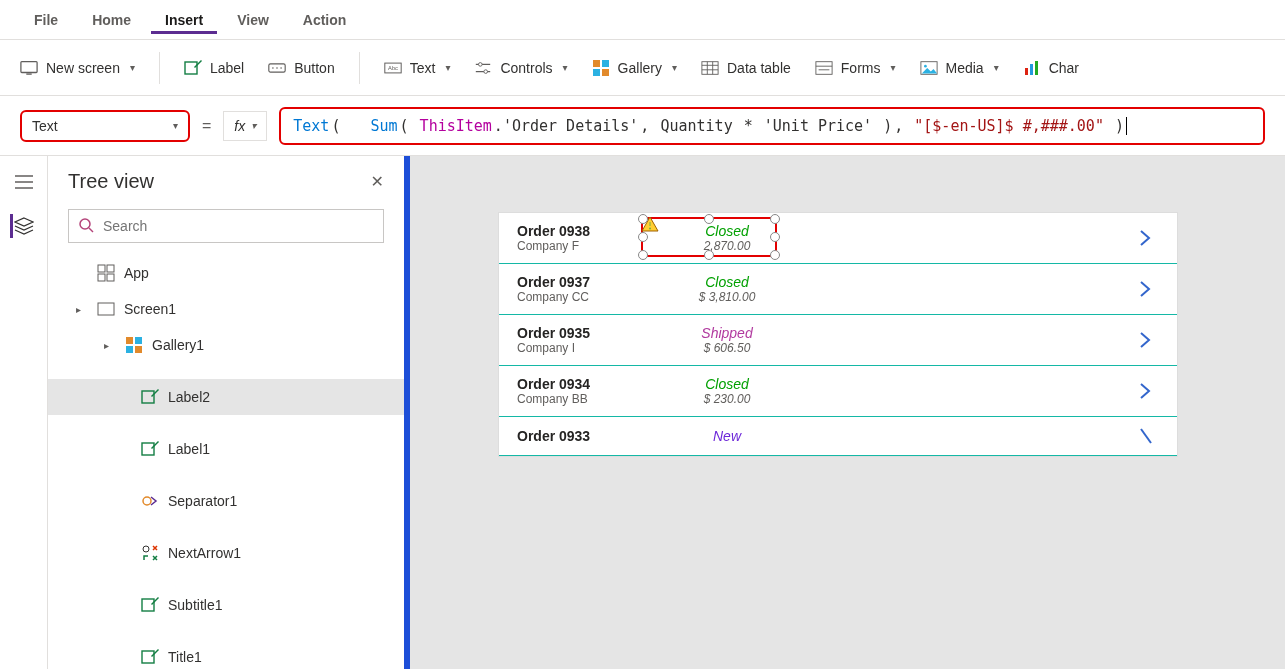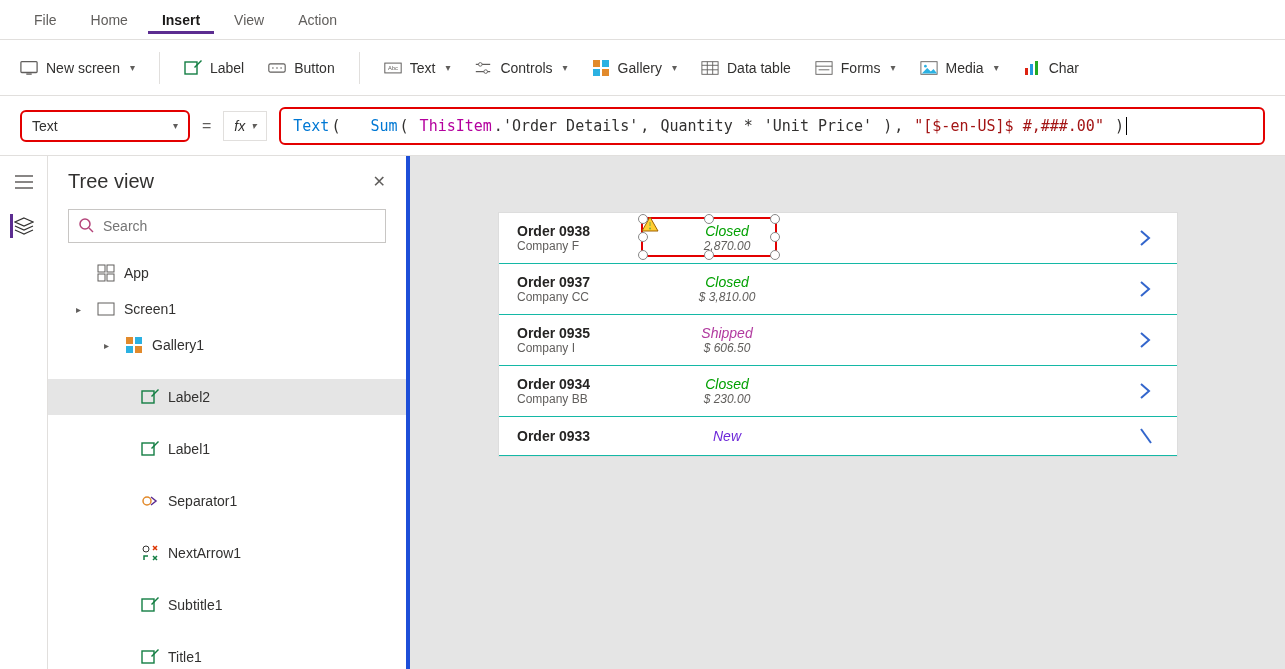--- a/index.html
+++ b/index.html
@@ -1,20 +1,20 @@
 <!DOCTYPE html>
 <html><head>
 <meta charset="utf-8">
 <style>
 * { box-sizing: border-box; margin: 0; padding: 0; }
 body { font-family: "Segoe UI", Arial, sans-serif; font-size: 14px; color: #323130; background: #fff; width: 1285px; height: 669px; overflow: hidden; }
 
 
 .menubar { display: flex; height: 40px; align-items: center; padding: 0 20px; border-bottom: 1px solid #e1dfdd; gap: 6px; }
-.menuitem { padding: 6px 14px; cursor: pointer; color: #605e5c; }
+.menuitem { padding: 6px 14px; cursor: pointer; color: #605e5c; font-weight: bold; }
 .menuitem.active { color: #1b1a19; font-weight: 600; border-bottom: 3px solid #5c2d91; padding-bottom: 3px; }
 
 
 .ribbon { display: flex; height: 56px; align-items: center; padding: 0 20px; border-bottom: 1px solid #e1dfdd; gap: 24px; }
 .rbtn { display: flex; align-items: center; gap: 8px; color: #323130; cursor: pointer; }
 .r-icon { width: 18px; height: 18px; display: inline-flex; align-items: center; justify-content: center; }
 .chev { font-size: 10px; color: #605e5c; margin-left: 2px; }
 .rdiv { width: 1px; height: 32px; background: #e1dfdd; }
 
 
@@ -30,21 +30,21 @@
 .t-plain { color: #323130; }
 .t-paren { color: #323130; }
 .cursor-caret { display:inline-block; width:1px; height:18px; background:#000; vertical-align:middle; }
 
 
 .mainrow { display: flex; height: calc(669px - 40px - 56px - 60px); }
 .rail { width: 48px; border-right: 1px solid #e1dfdd; display: flex; flex-direction: column; align-items: center; padding-top: 14px; gap: 20px; }
 .railitem { width: 24px; height: 24px; display: flex; align-items: center; justify-content: center; color: #605e5c; cursor: pointer; }
 .railitem.active { border-left: 3px solid #5c2d91; margin-left: -3px; padding-left: 0; color:#323130; }
 
-.treepanel { width: 362px; border-right: 4px solid #1d4ed8; display: flex; flex-direction: column; background:#fff; }
+.treepanel { width: 362px; border-right: 6px solid #1d4ed8; display: flex; flex-direction: column; background:#fff; }
 .treeheader { display: flex; align-items: center; justify-content: space-between; padding: 14px 20px 8px 20px; }
 .treeheader h2 { font-size: 20px; font-weight: 400; }
 .closex { font-size: 16px; color: #605e5c; cursor: pointer; }
 .searchwrap { padding: 8px 20px 12px 20px; }
 .searchbox { width: 100%; border: 1px solid #c8c6c4; padding: 6px 16px 6px 34px; font-size: 14px; height: 34px; }
 .searchwrap .srel { position: relative; }
 .searchwrap .sicon { position: absolute; left: 10px; top: 8px; color: #a4262c; }
 
 .tree { flex: 1; overflow: auto; }
 .tnode { display: flex; align-items: center; gap: 8px; padding: 8px 0 8px 20px; cursor: pointer; font-size: 14px; }

